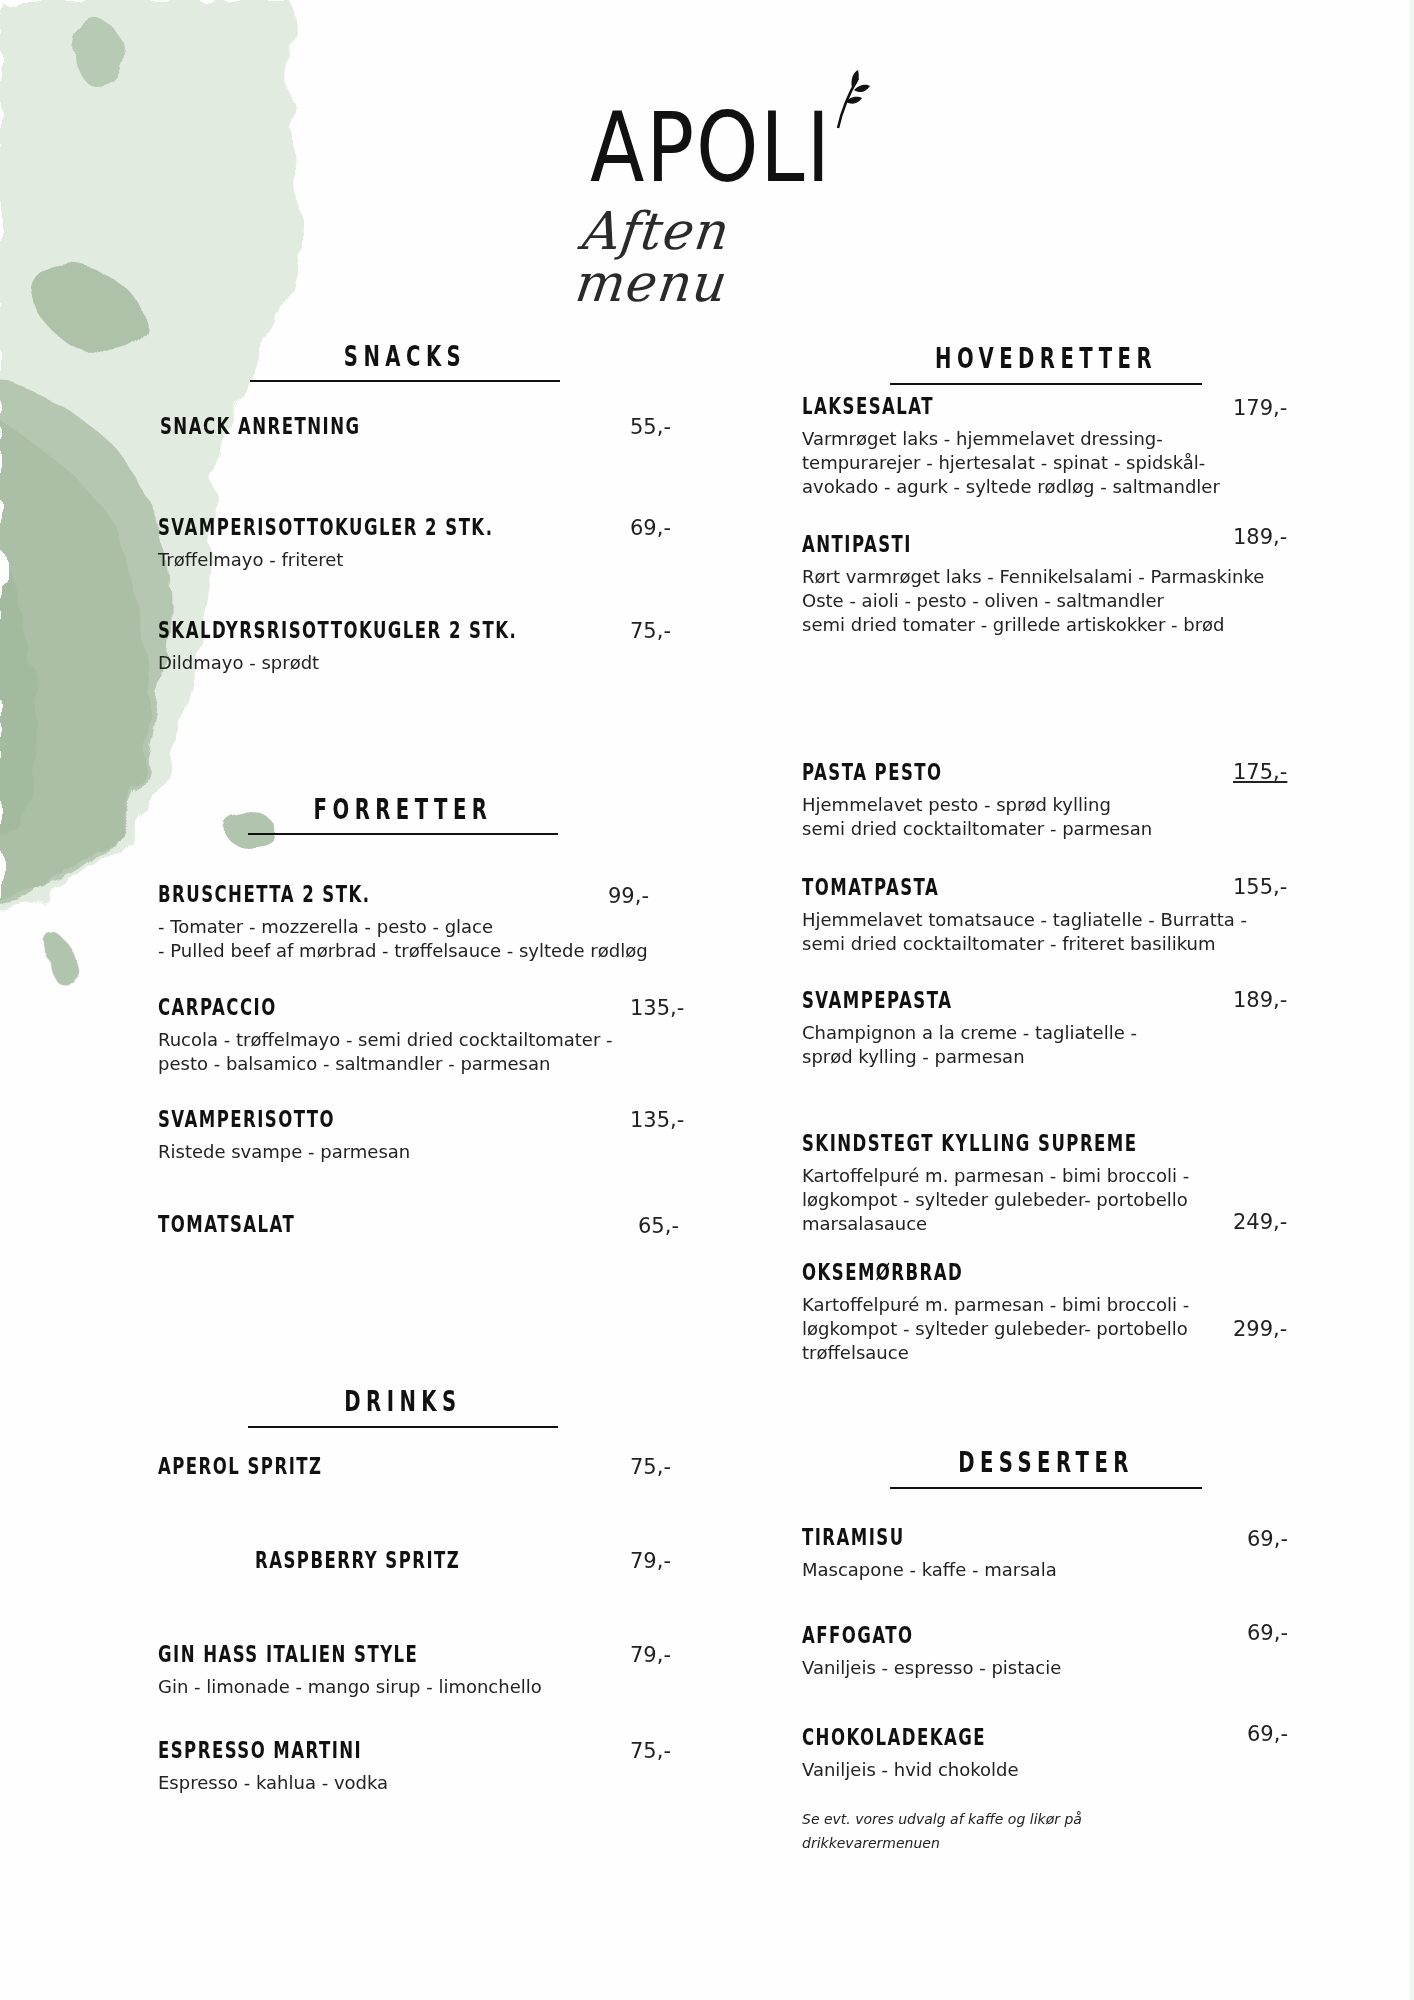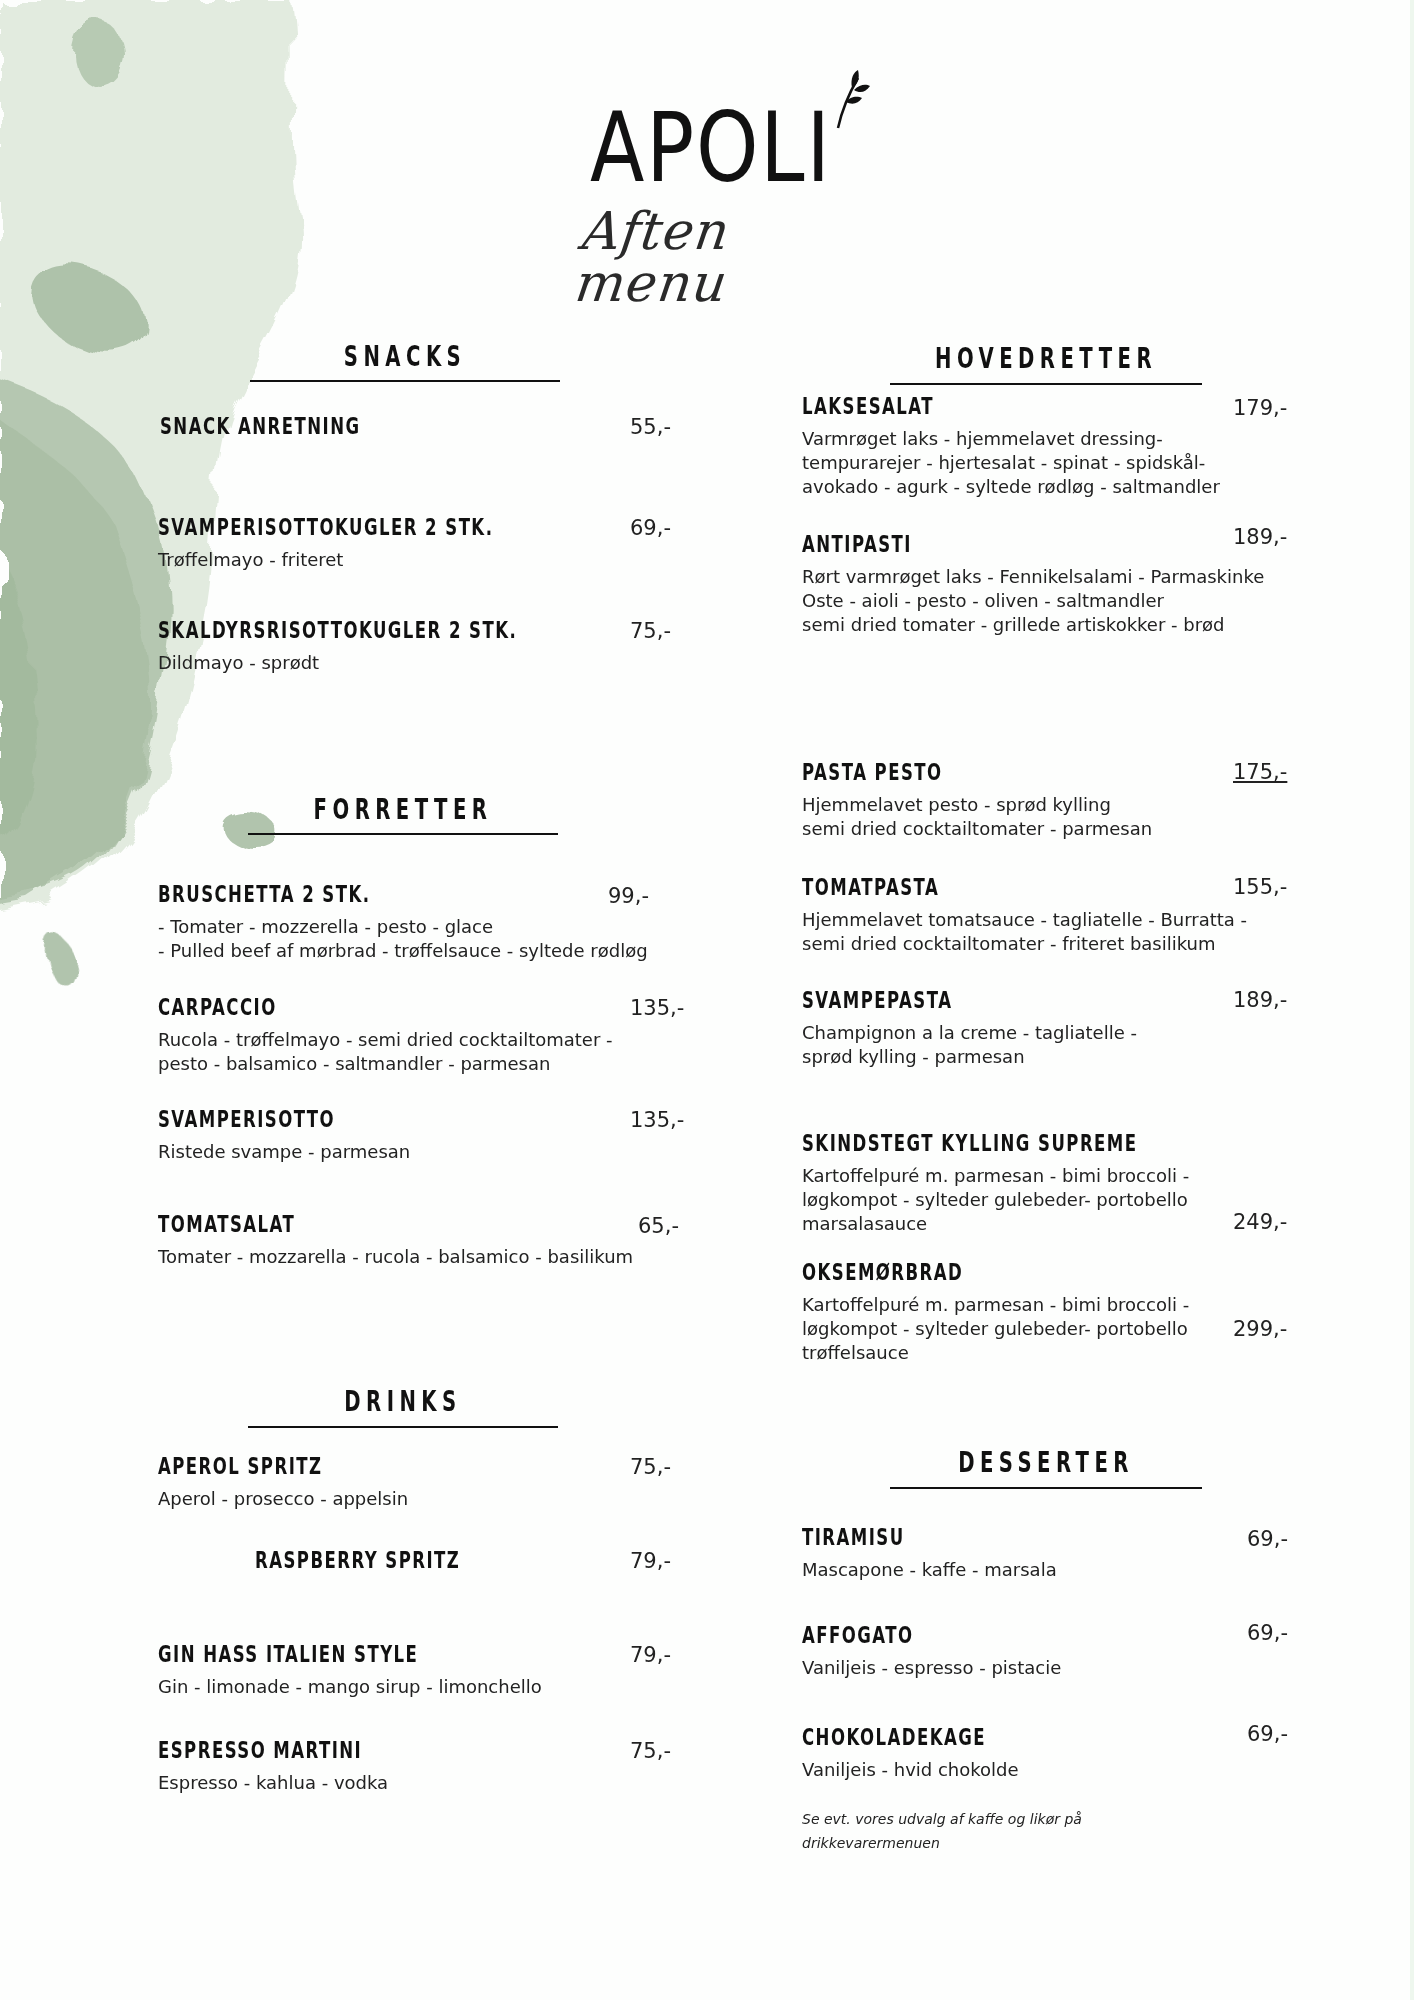--- a/index.html
+++ b/index.html
@@ -129,30 +129,28 @@
 <div class="price" style="left:630px; top:996px;">135,-</div>
 
 <div class="item" style="left:158px; top:1106px; width:560px;">
   <div class="item-name">SVAMPERISOTTO</div>
   <div class="item-desc">Ristede svampe - parmesan</div>
 </div>
 <div class="price" style="left:630px; top:1108px;">135,-</div>
 
 <div class="item" style="left:158px; top:1211px; width:560px;">
   <div class="item-name">TOMATSALAT</div>
-  <div class="item-desc">Tomater - mozzarella - rucola - balsamico - basilikum</div>
 </div>
 <div class="price" style="left:638px; top:1214px;">65,-</div>
 
 <div class="section-title" style="left:248px; top:1385px; width:310px;">DRINKS</div>
 <div class="rule" style="left:248px; top:1426px; width:310px;"></div>
 
 <div class="item" style="left:158px; top:1453px; width:480px;">
   <div class="item-name">APEROL SPRITZ</div>
-  <div class="item-desc">Aperol - prosecco - appelsin</div>
 </div>
 <div class="price" style="left:630px; top:1455px;">75,-</div>
 
 <div class="item" style="left:158px; top:1547px; width:480px;text-align:center;">
   <div class="item-name">RASPBERRY SPRITZ</div>
 </div>
 <div class="price" style="left:630px; top:1549px;">79,-</div>
 
 <div class="item" style="left:158px; top:1641px; width:480px;">
   <div class="item-name">GIN HASS ITALIEN STYLE</div>

